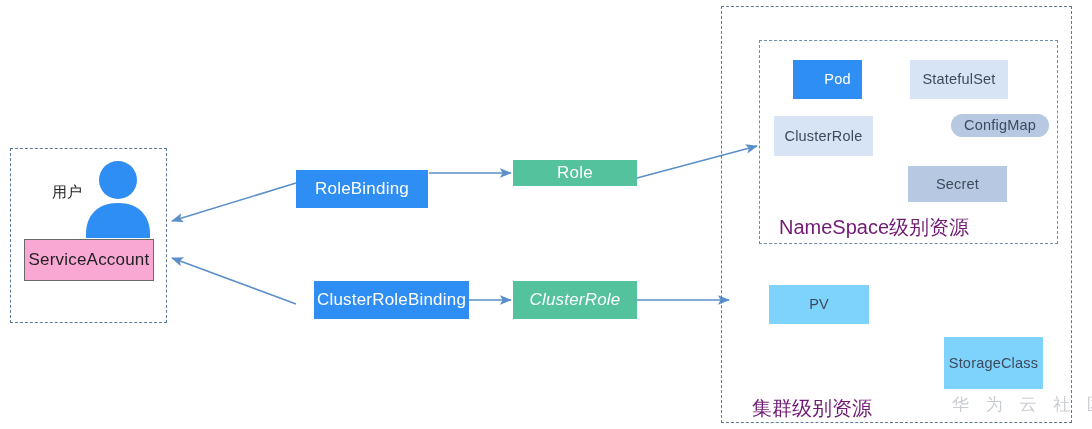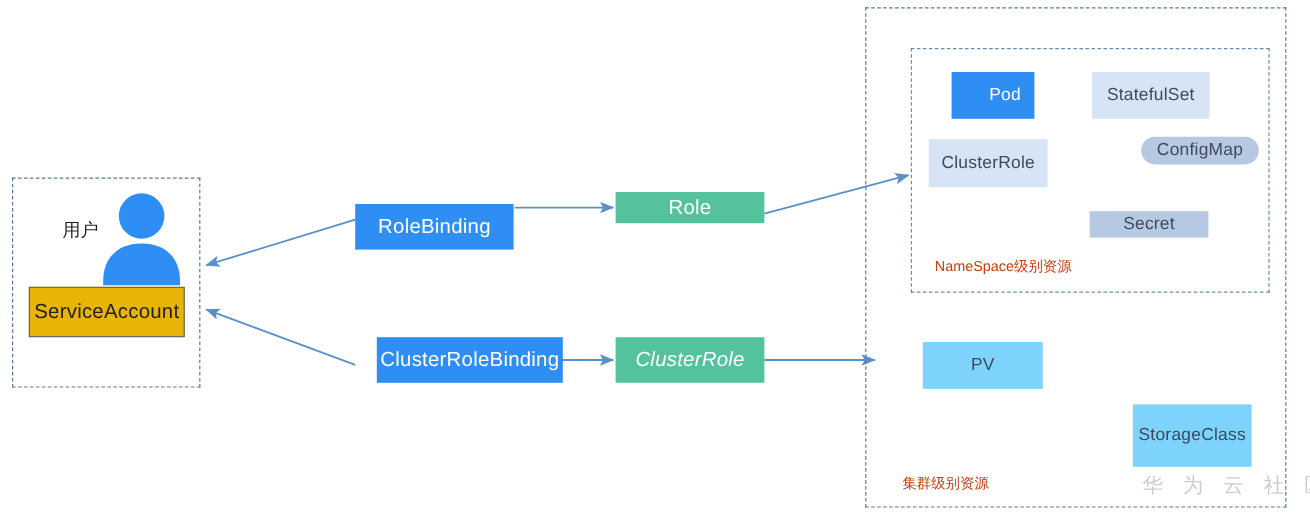--- a/index.html
+++ b/index.html
@@ -32,35 +32,35 @@
   .node {
     display: flex;
     align-items: center;
     justify-content: center;
     text-align: center;
     line-height: 1.15;
     letter-spacing: .2px;
   }
   .node-blue   { background:#2f8ef4; color:#ffffff; font-size:17px; }
   .node-green  { background:#54c29d; color:#ffffff; font-size:17px; }
-  .node-outline{ background:#eab308; color:#222222; border:1.3px solid #6a6a6a; font-size:17px; }
+  .node-outline{ background:#f9a8d4; color:#222222; border:1.3px solid #6a6a6a; font-size:17px; }
 
   .res          { color:#3d4a5c; font-size:14.5px; }
   .res-pod      { background:#2f8ef4; color:#ffffff;padding-left:20px; }
   .res-lightblue{ background:#d7e4f5; }
   .res-slate    { background:#b7c8e2; }
   .res-grey     { background:#7dd3fc; }
 
   
   .label {
     color:#262626;
     font-size:15.5px;
     white-space:nowrap;
   }
-  .label-cn { font-size:12px; color:#c2410c; }
+  .label-cn { font-size:20px; color:#701a75; }
   .label-user { font-size:15px; color:#1f1f1f; }
 
   .watermark {
     color:#c9cdd2;
     font-size:17px;
     letter-spacing:6px;
     white-space:nowrap;
     user-select:none;
   }
 
@@ -124,21 +124,21 @@
   <div class="abs dashed-panel light" style="left:759px; top:40px; width:299px; height:204px;"></div>
 
   <div class="abs node res res-pod" style="left:793px; top:60px; width:69px; height:39px;">Pod</div>
 
   <div class="abs node res res-lightblue" style="left:910px; top:60px; width:98px; height:39px;">StatefulSet</div>
 
   <div class="abs node res res-lightblue" style="left:774px; top:116px; width:99px; height:40px;">ClusterRole</div>
 
   <div class="abs node res res-slate" style="left:951px; top:114px; width:98px; height:23px;border-radius:20px;">ConfigMap</div>
 
-  <div class="abs node res res-slate" style="left:908px; top:166px; width:99px; height:22px;margin-top:10px;">Secret</div>
+  <div class="abs node res res-slate" style="left:908px; top:166px; width:99px; height:36px;">Secret</div>
 
   <div class="abs label label-cn" style="left:779px; top:214px;">NameSpace级别资源</div>
 
   <div class="abs node res res-grey" style="left:769px; top:285px; width:100px; height:39px;">PV</div>
 
   <div class="abs node res res-grey" style="left:944px; top:337px; width:99px; height:52px;">StorageClass</div>
 
   <div class="abs label label-cn" style="left:752px; top:395px;">集群级别资源</div>
 
   <div class="abs watermark" style="left:952px; top:393px;">华 为 云 社 区</div>

